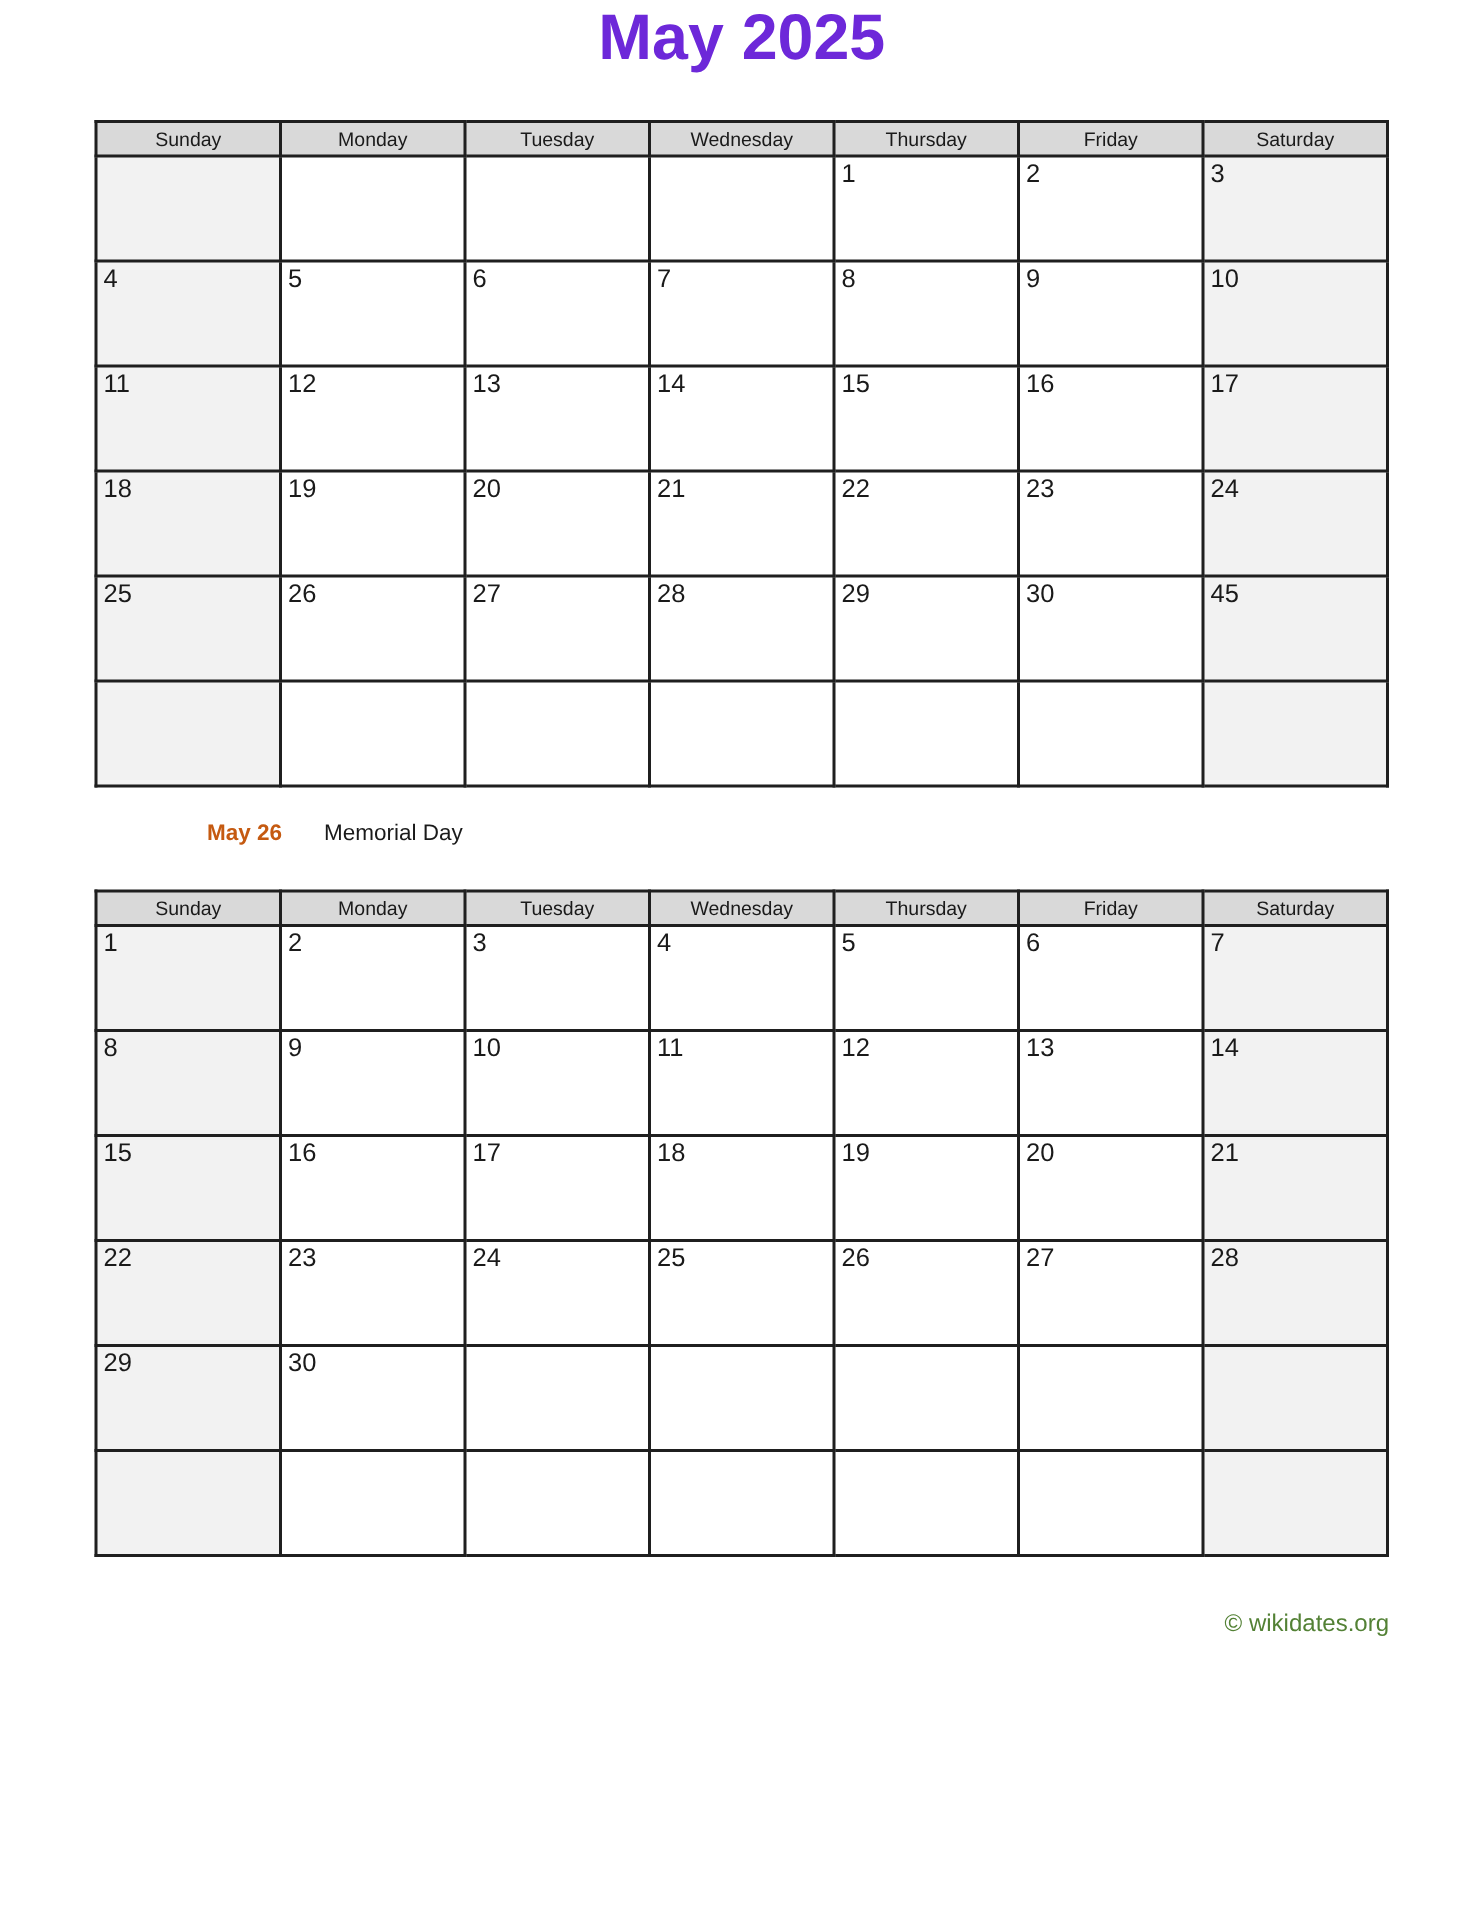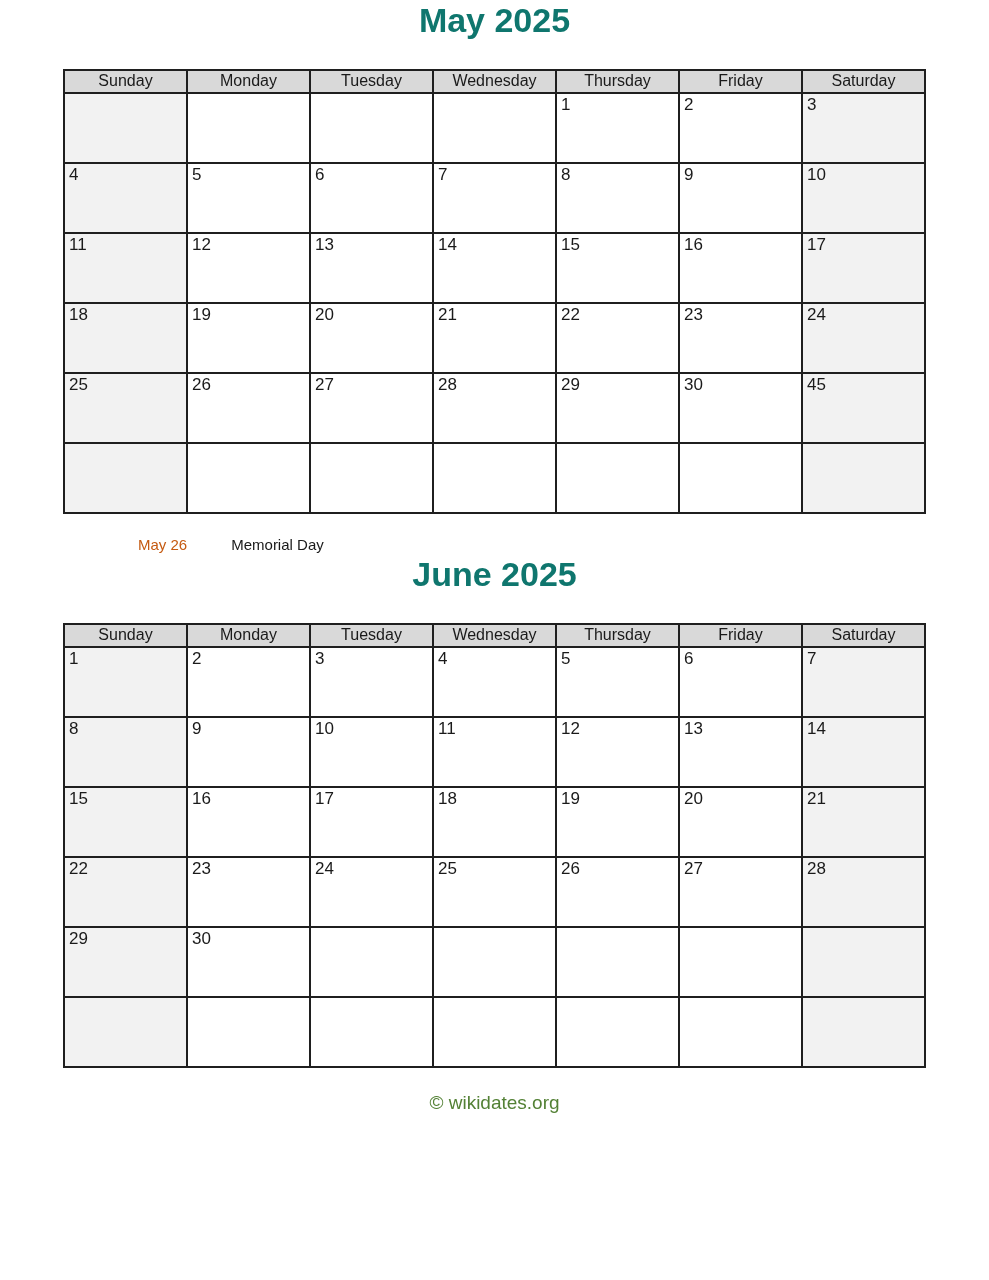--- a/index.html
+++ b/index.html
@@ -26,38 +26,38 @@
     position: relative;
   }
   .content {
     width: 863px;
     margin: 0 auto;
   }
   h1.month-title {
     margin: 0;
     padding: 0;
     text-align: center;
-    font-size: 34px;
+    font-size: 43px;
     font-weight: bold;
     line-height: 1.2;
-    color: #0f766e;
+    color: #6d28d9;
   }
   .title-may { padding-top: 52px; }
   .title-june { padding-top: 24px; }
   table.calendar {
     width: 863px;
     margin-top: 28px;
     border-collapse: collapse;
     table-layout: fixed;
   }
   table.calendar th.weekday {
     border: 2px solid var(--border);
     background: var(--header-bg);
     height: 23px;
-    font-size: 16px;
+    font-size: 13px;
     font-weight: normal;
     text-align: center;
     padding: 0;
   }
   table.calendar td.day {
     border: 2px solid var(--border);
     background: #ffffff;
     height: 70px;
     vertical-align: top;
     text-align: left;
@@ -68,32 +68,32 @@
     background: var(--weekend-bg);
   }
   .notes {
     margin-top: 22px;
     padding-left: 75px;
     font-size: 15px;
     line-height: 18px;
   }
   .holiday-date {
     color: var(--holiday);
-    font-weight: normal;
-    margin-right: 24px;
+    font-weight: bold;
+    margin-right: 8px;
   }
   .holiday-label {
     color: #1a1a1a;
     margin-left: 20px;
   }
   .credit {
-    margin-top: 24px;
+    margin-top: 36px;
     padding-bottom: 40px;
-    text-align: center;
-    font-size: 19px;
+    text-align: right;
+    font-size: 16px;
     color: var(--credit-green);
   }
 </style>
 </head>
 <body>
 
 <div class="page">
   <div class="content">
 
     <h1 class="month-title title-may">May 2025</h1>
@@ -165,21 +165,20 @@
             <td class="day"></td>
             <td class="day weekend"></td>
           </tr>
         </tbody>
     </table>
 
     <div class="notes">
       <span class="holiday-date">May 26</span><span class="holiday-label">Memorial Day</span>
     </div>
 
-    <h1 class="month-title title-june">June 2025</h1>
 
     <table class="calendar">
       <thead>
         <tr>
             <th class="weekday">Sunday</th>
             <th class="weekday">Monday</th>
             <th class="weekday">Tuesday</th>
             <th class="weekday">Wednesday</th>
             <th class="weekday">Thursday</th>
             <th class="weekday">Friday</th>

